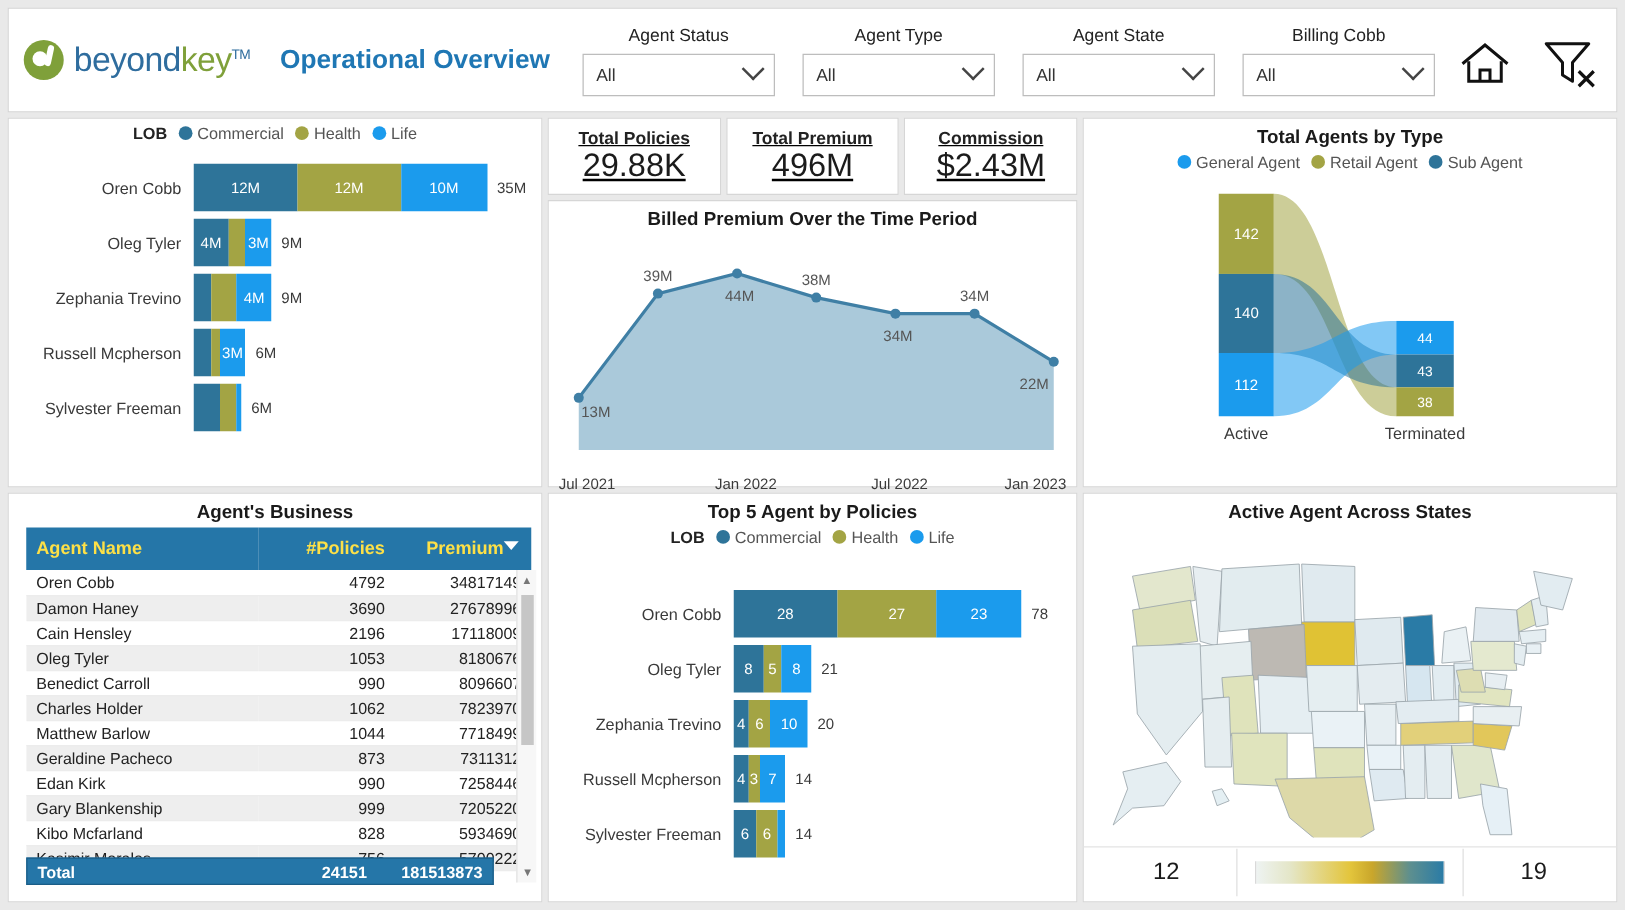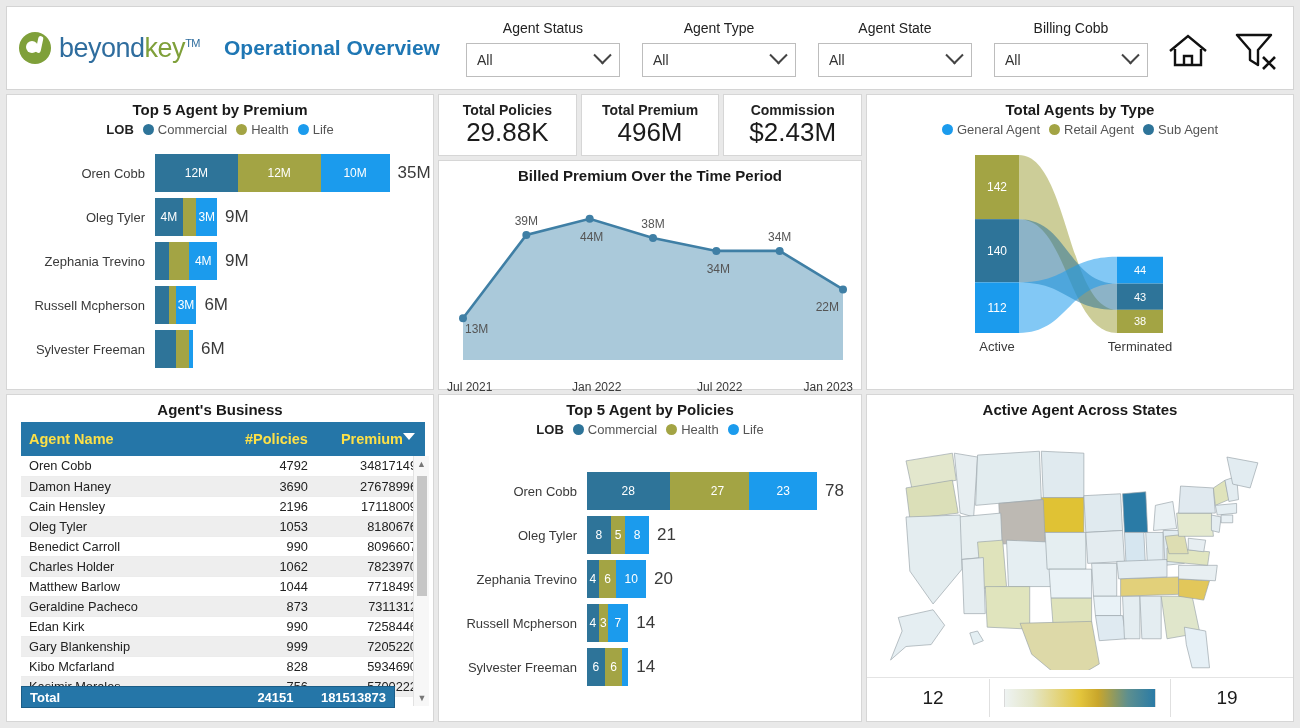--- a/index.html
+++ b/index.html
@@ -73,21 +73,21 @@
     position: absolute; background: #fff;
     border: 1px solid #d6d6d6;
   }
   .panel-title {
     text-align: center; font-size: 15px; font-weight: bold;
     color: #1a1a1a; padding-top: 6px;
   }
 
   
   #p-top5prem   { left: 0;    top: 0;   width: 428px; height: 296px; }
-  #kpi-row      { left: 432px; top: 0;  width: 424px; height: 72px; }
+  #kpi-row      { left: 432px; top: 0;  width: 424px; height: 72px; text-decoration: underline; }
   #p-billed     { left: 432px; top: 66px; width: 424px; height: 230px; }
   #p-sankey     { left: 860px; top: 0;   width: 428px; height: 296px; }
   #p-table      { left: 0;    top: 300px; width: 428px; height: 328px; }
   #p-top5pol    { left: 432px; top: 300px; width: 424px; height: 328px; }
   #p-map        { left: 860px; top: 300px; width: 428px; height: 328px; }
 
   
   .legend { display: flex; justify-content: center; align-items: center; gap: 9px; margin-top: 4px; }
   .legend .lob { font-size: 13px; font-weight: bold; color: #222; }
   .legend-item { display: flex; align-items: center; gap: 4px; font-size: 13px; color: #555; }
@@ -98,21 +98,21 @@
   .bar-row { display: flex; align-items: center; height: 44px; }
   .bar-name {
     width: 148px; text-align: right; padding-right: 10px;
     font-size: 13px; color: #3a3a3a; white-space: nowrap;
   }
   .bar-track { display: flex; align-items: center; }
   .seg {
     height: 38px; display: flex; align-items: center; justify-content: center;
     font-size: 12px; color: #fff; overflow: hidden;
   }
-  .bar-total { font-size: 17px; color: #3a3a3a; margin-left: 8px; white-space: nowrap; }
+  .bar-total { font-size: 12px; color: #3a3a3a; margin-left: 8px; white-space: nowrap; }
 
   
   .kpis { display: flex; gap: 4px; height: 62px; }
   .kpi {
     flex: 1; background: #fff; border: 1px solid #d6d6d6;
     display: flex; flex-direction: column; align-items: center; justify-content: center;
   }
   .kpi-label { font-size: 14px; font-weight: bold; color: #222; line-height: 1; }
   .kpi-value { font-size: 26px; color: #1b1b1b; line-height: 1.15; margin-top: 1px; }
 
@@ -227,21 +227,20 @@
           <path d="M4 10 H38 L25 25 V40 L17 35 V25 Z" fill="none" stroke="#111" stroke-width="2.4" stroke-linejoin="round"></path>
           <path d="M30 32 L42 44 M42 32 L30 44" stroke="#111" stroke-width="2.6"></path>
         </svg>
       </div>
     </div>
   </div>
 
   <div class="grid">
 
     <div class="panel" id="p-top5prem">
-      <div class="panel-title">Top 5 Agent by Premium</div>
       <div class="legend">
         <span class="lob">LOB</span>
         <span class="legend-item">
             <i class="dot" style="background:#2e7499"></i>
             <span>Commercial</span>
           </span>
         <span class="legend-item">
             <i class="dot" style="background:#a3a444"></i>
             <span>Health</span>
           </span>

